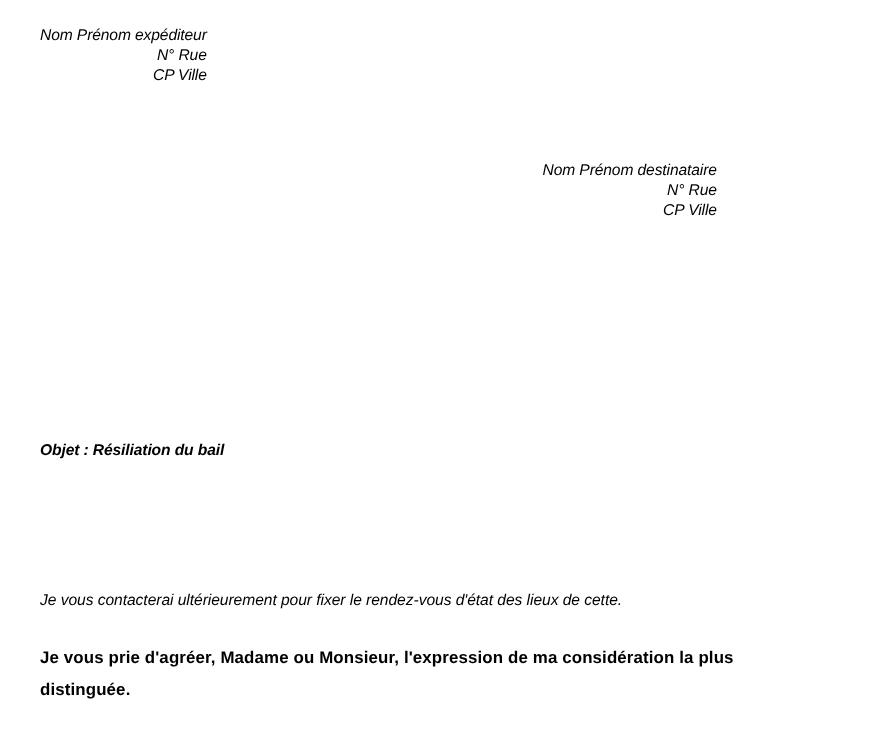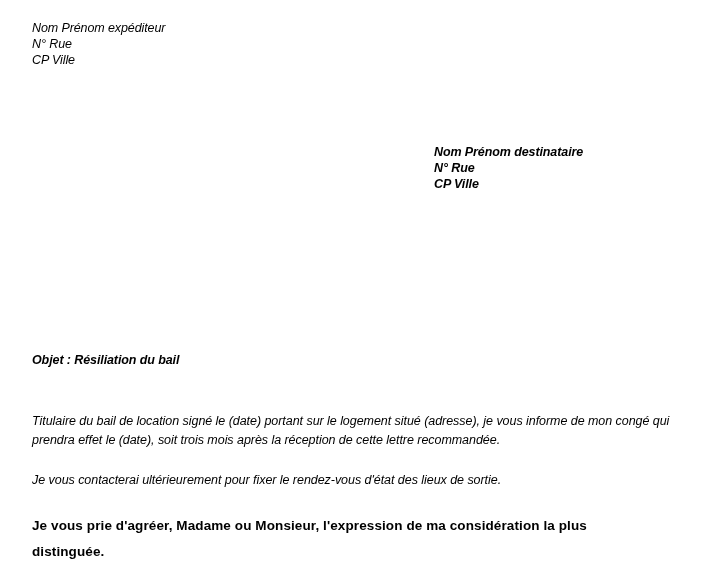--- a/index.html
+++ b/index.html
@@ -27,25 +27,25 @@
     font-size: 12.5px;
     line-height: 16px;
     letter-spacing: -0.1px;
   }
   .sender-block {
     left: 32px;
     top: 20px;
   }
   .recipient-block {
     left: 434px;
-    top: 144px;
-    font-weight: bold;
+    top: 128px;
   }
   .addr-line {
     white-space: pre;
+    text-align: right;
   }
   .subject-line {
     left: 32px;
     top: 352px;
     font-weight: bold;
     font-size: 12.5px;
   }
   .body-para {
     position: absolute;
     font-style: italic;
@@ -88,17 +88,16 @@
   </div>
 
   <div class="block recipient-block">
     <div class="addr-line">Nom Prénom destinataire</div>
     <div class="addr-line">N° Rue</div>
     <div class="addr-line">CP Ville</div>
   </div>
 
   <div class="block subject-line">Objet : Résiliation du bail</div>
 
-  <div class="body-para para-1">Titulaire du bail de location signé le (date) portant sur le logement situé (adresse), je vous informe de mon congé qui prendra effet le (date), soit trois mois après la réception de cette lettre recommandée.</div>
-  <div class="body-para para-2">Je vous contacterai ultérieurement pour fixer le rendez-vous d'état des lieux de sortie.</div>
+  <div class="body-para para-2">Je vous contacterai ultérieurement pour fixer le rendez-vous d'état des lieux de cette.</div>
   <div class="para-3">Je vous prie d'agréer, Madame ou Monsieur, l'expression de ma considération la plus distinguée.</div>
 
 </div>
 
 </body></html>

